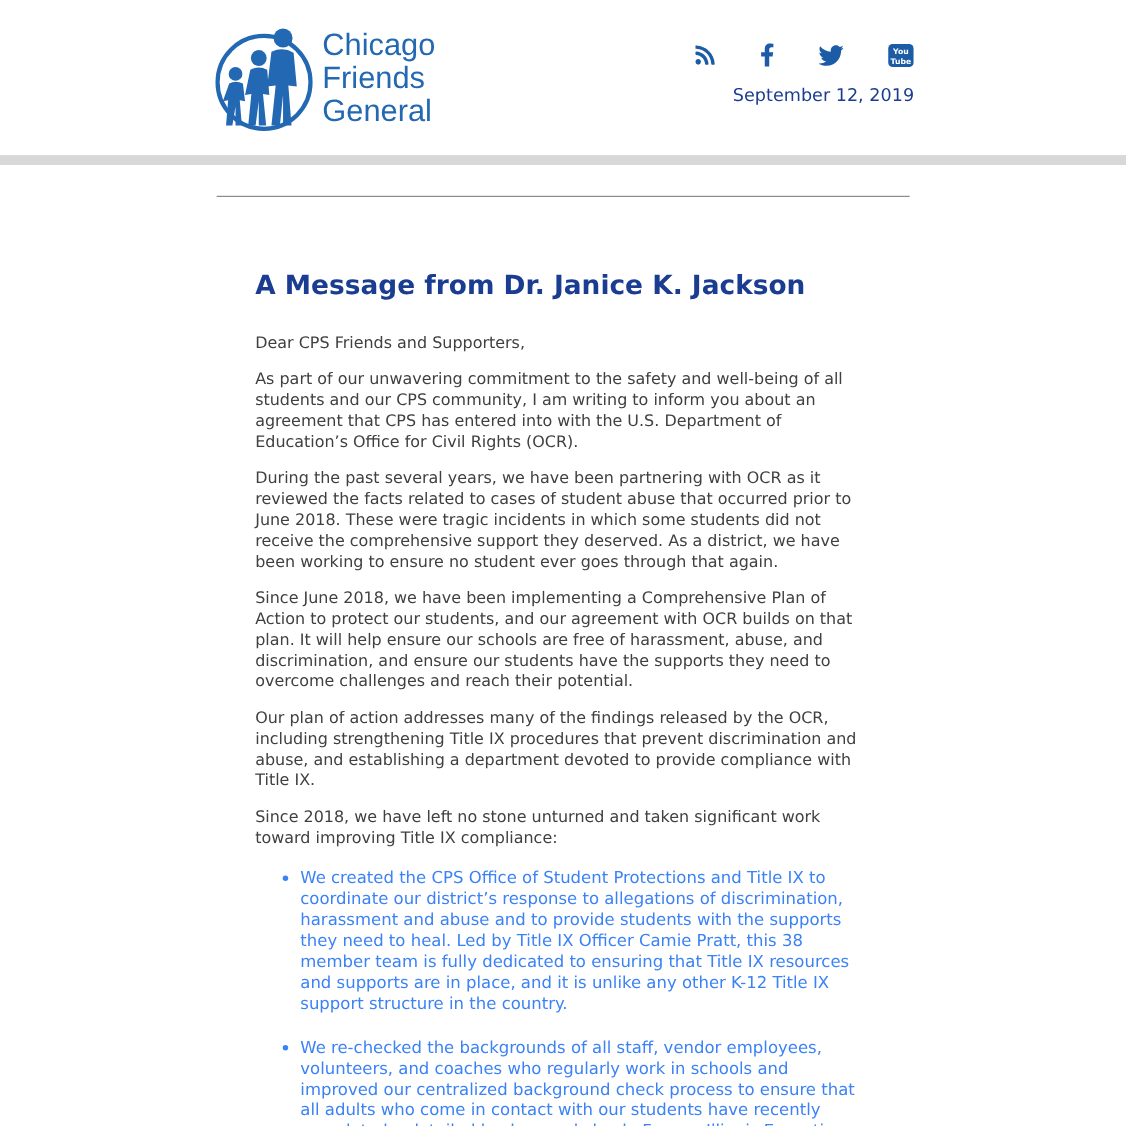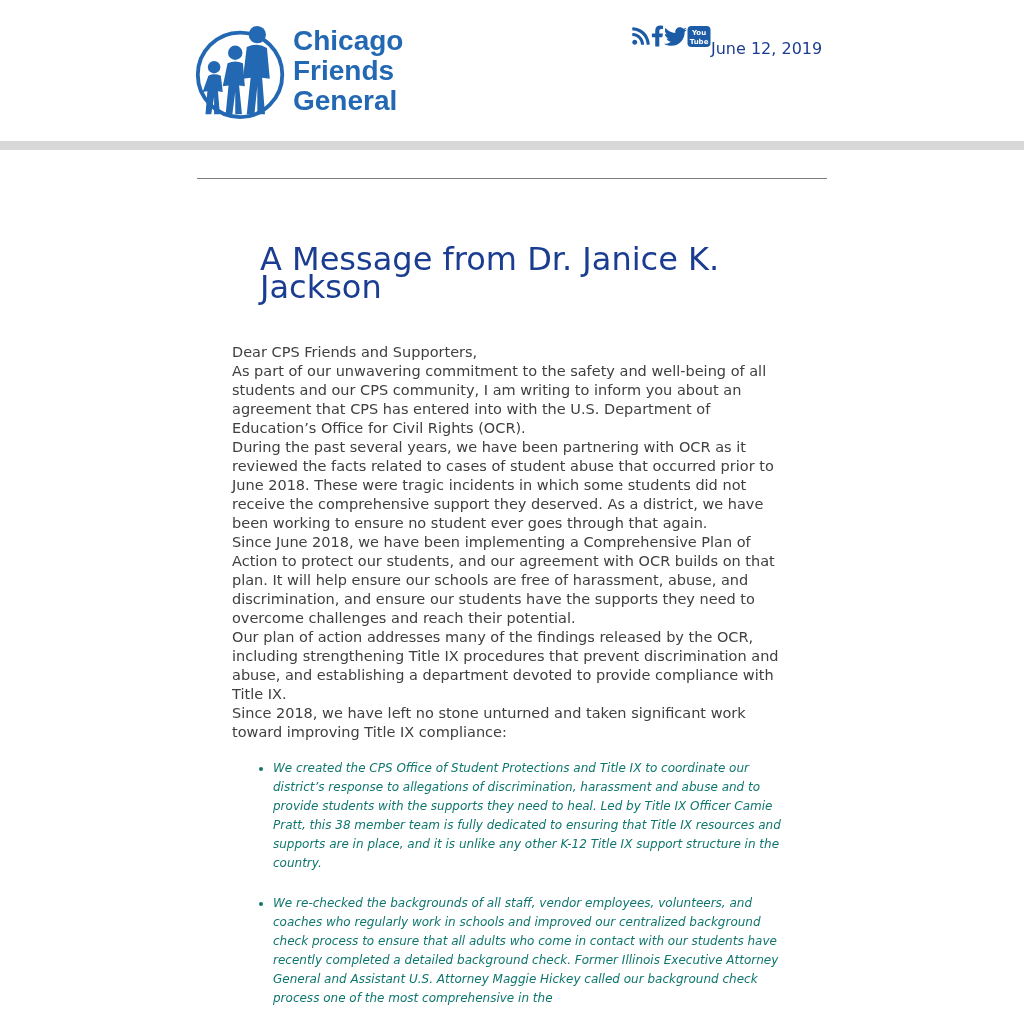--- a/index.html
+++ b/index.html
@@ -2,42 +2,42 @@
 <html><head>
 <meta charset="utf-8">
 <style>
   * { margin:0; padding:0; box-sizing:border-box; }
   html, body { width:1024px; height:1024px; overflow:hidden; background:#ffffff; }
   body { font-family:"DejaVu Sans","Liberation Sans",sans-serif; color:#404040; }
 
   .header { height:141px; padding:0 193px; display:flex; justify-content:space-between; align-items:center; background:#ffffff; }
   .logo { display:flex; align-items:center; gap:4px; text-decoration:none; cursor:pointer; }
   .logo-mark svg { display:block; }
-  .logo-text { color:#2368b2; font-family:"Liberation Sans",sans-serif; font-size:28px; line-height:30px; font-weight:700; }
+  .logo-text { color:#2368b2; font-family:"Liberation Sans",sans-serif; font-size:28px; line-height:30px; font-weight:400; }
   .logo-text span { display:block; }
 
-  .header-right { width:200px; align-self:flex-start; padding-top:24px; display:flex; flex-direction:row; }
+  .header-right { width:200px; align-self:flex-start; padding-top:38px; display:flex; flex-direction:column; }
   .social-row { display:flex; justify-content:space-between; align-items:center; height:24px; }
   .social-row a { display:flex; align-items:center; justify-content:center; cursor:pointer; }
   .social-row svg { display:block; }
   .date { margin-top:15px; text-align:right; color:#1b3d91; font-size:16px; }
 
   .gray-bar { height:9px; background:#d8d8d8; }
 
   .main { width:630px; margin:0 auto; }
   .rule { border:none; border-top:1px solid #7f7f7f; margin-top:28px; height:0; }
   .content { padding:0 35px; }
 
-  .title { margin-top:66px; color:#1b3d91; font-size:32px; line-height:28px; font-weight:normal; font-family:"DejaVu Sans","Liberation Sans",sans-serif;margin-left:28px; }
+  .title { margin-top:66px; color:#1b3d91; font-size:24px; line-height:28px; font-weight:bold; font-family:"DejaVu Sans","Liberation Sans",sans-serif; }
 
-  .content p { font-size:14.5px; line-height:19px; color:#404040; }
-  .content p.first { margin-top:42px; }
+  .content p { margin-top:14px; font-size:14.5px; line-height:19px; color:#404040; }
+  .content p.first { margin-top:30px; }
 
   .content ul { margin-top:17px; padding-left:41px; }
-  .content li { font-size:12px; line-height:19px; color:#0f766e; margin-bottom:21px;font-style:italic; }
+  .content li { font-size:15px; line-height:19px; color:#3b82f6; margin-bottom:21px; }
 </style>
 </head>
 <body>
 
 <div>
 
   <header class="header">
 
     <a class="logo">
       <span class="logo-mark">
@@ -76,21 +76,21 @@
           </svg>
         </a>
         <a>
           <svg width="24" height="23" viewBox="0 0 24 23" xmlns="http://www.w3.org/2000/svg">
             <rect x="0.5" y="1" width="23" height="21" rx="4" fill="#1c5ba6"></rect>
             <text x="12" y="10" text-anchor="middle" font-family="DejaVu Sans, sans-serif" font-size="7" font-weight="bold" fill="#ffffff">You</text>
             <text x="12" y="19" text-anchor="middle" font-family="DejaVu Sans, sans-serif" font-size="7" font-weight="bold" fill="#ffffff">Tube</text>
           </svg>
         </a>
       </div>
-      <div class="date">June 12, 2019</div>
+      <div class="date">September 12, 2019</div>
     </div>
 
   </header>
 
   <div class="gray-bar"></div>
 
   <main class="main">
     <hr class="rule">
     <div class="content">
 

